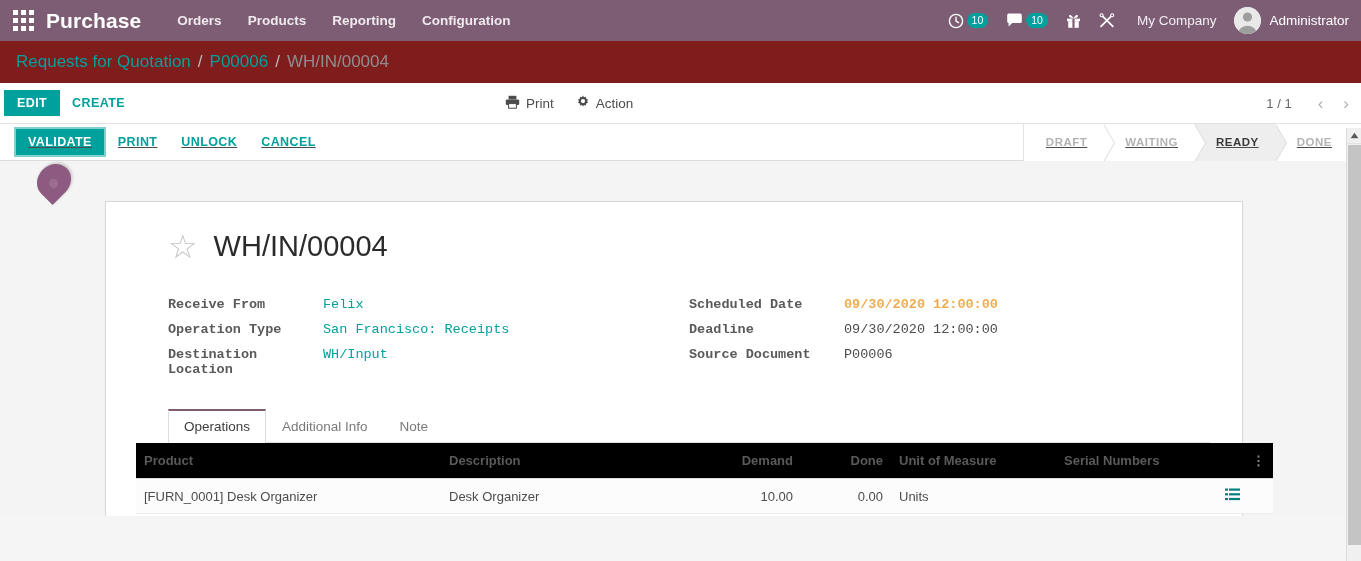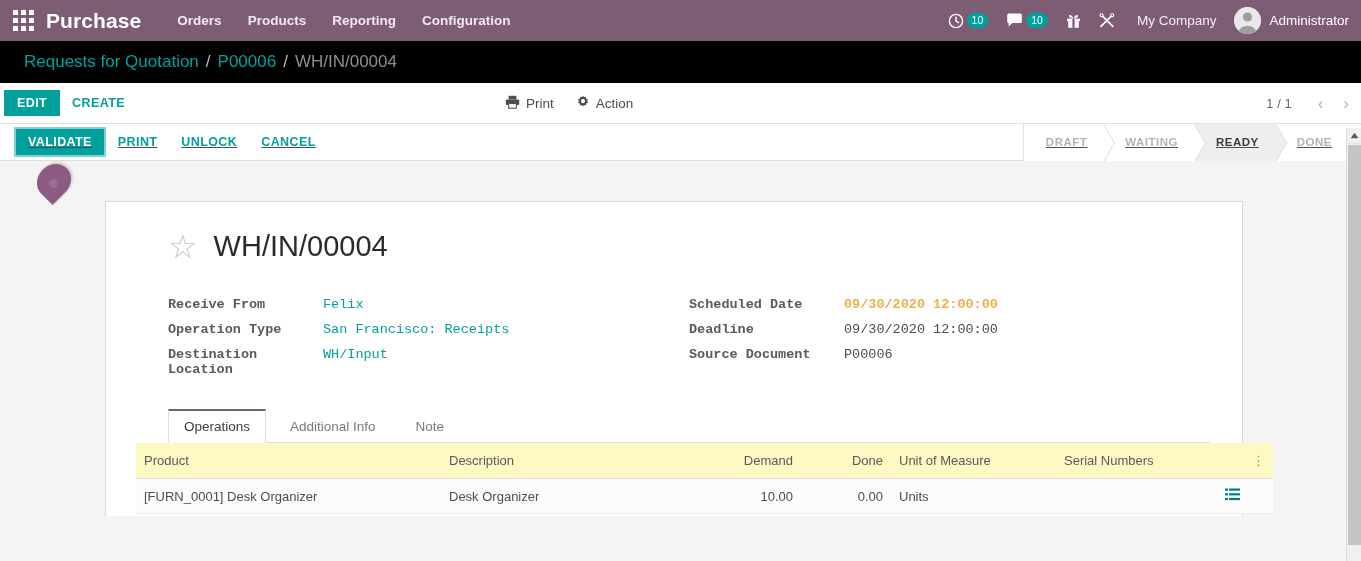--- a/index.html
+++ b/index.html
@@ -33,22 +33,22 @@
   .company { font-size: 13.5px; padding: 0 12px; cursor: pointer; color:#f3eef1; }
   .user { display: flex; align-items: center; gap: 8px; padding-left: 6px; cursor: pointer; font-size: 13.5px; }
   .avatar {
     width: 27px; height: 27px; border-radius: 50%; background: #e8e8e8;
     display: flex; align-items: flex-end; justify-content: center; overflow: hidden;
   }
   .avatar svg { display:block; }
 
   
   .breadcrumb-bar {
-    height: 42px; background: #000000; display: flex; align-items: center;
-    padding-left: 24px; font-size: 17px;
+    height: 42px; background: #7f1d1d; display: flex; align-items: center;
+    padding-left: 16px; font-size: 17px;
   }
   .bc-link { color: #00a09d; cursor: pointer; }
   .bc-sep { color: #b7b7b7; margin: 0 7px; }
   .bc-current { color: #8e8e8e; }
 
   
   .control-panel {
     height: 41px; background: #ffffff; border-bottom: 1px solid #e1e1e1;
     display: flex; align-items: center; padding: 0 4px; position: relative;
   }
@@ -113,37 +113,37 @@
   .fields { display: flex; margin: 34px 0 0 30px; }
   .field-col { width: 540px; }
   .field-row { display: flex; align-items: baseline; height: 25px; font-family: Liberation Mono, monospace; }
   .field-label { width: 155px; font-size: 13.5px; font-weight: bold; color: #5a5a5a; }
   .field-val { font-size: 13.5px; color: #4c4c4c; }
   .field-val.link { color: #00a09d; cursor: pointer; }
   .field-val.warn { color: #f0ad4e; font-weight: bold; }
 
   
   .notebook { margin: 36px 0 0 30px; }
-  .tabs { display: flex; border-bottom: 1px solid #dddddd; gap: 8px; }
+  .tabs { display: flex; border-bottom: 1px solid #dddddd; }
   .tab {
     font-size: 13.5px; padding: 9px 15px; color: #7a7a7a; cursor: pointer;
     border: 1px solid transparent; border-bottom: none; position: relative; top: 1px;
   }
   .tab.active {
     color: #3d3d3d; background: #ffffff;
     border-color: #dddddd; border-top: 2px solid #7c5d74;
     padding-top: 8px;
   }
 
   
   .o2m { margin-top: 0; }
   table { width: 1137px; border-collapse: collapse; margin-left: -32px; table-layout: fixed; }
   thead th {
-    font-size: 13px; font-weight: normal; color: #5a5a5a; text-align: left;
-    padding: 10px 8px; border-bottom: 1px solid #dddddd; background: #fef9c3;
+    font-size: 13px; font-weight: bold; color: #5a5a5a; text-align: left;
+    padding: 10px 8px; border-bottom: 1px solid #dddddd; background: #000000;
     white-space: nowrap;
   }
   tbody td {
     font-size: 13px; color: #4c4c4c; padding: 9px 8px;
     border-bottom: 1px solid #ededed; background: #fcfcfc;
   }
   .ta-r { text-align: right; }
   .ta-c { text-align: center; }
   .list-icon { color: #00807d; font-size: 14px; cursor: pointer; letter-spacing: 0; }
   .opt-dots { color: #8a8a8a; font-size: 13px; cursor: pointer; }

